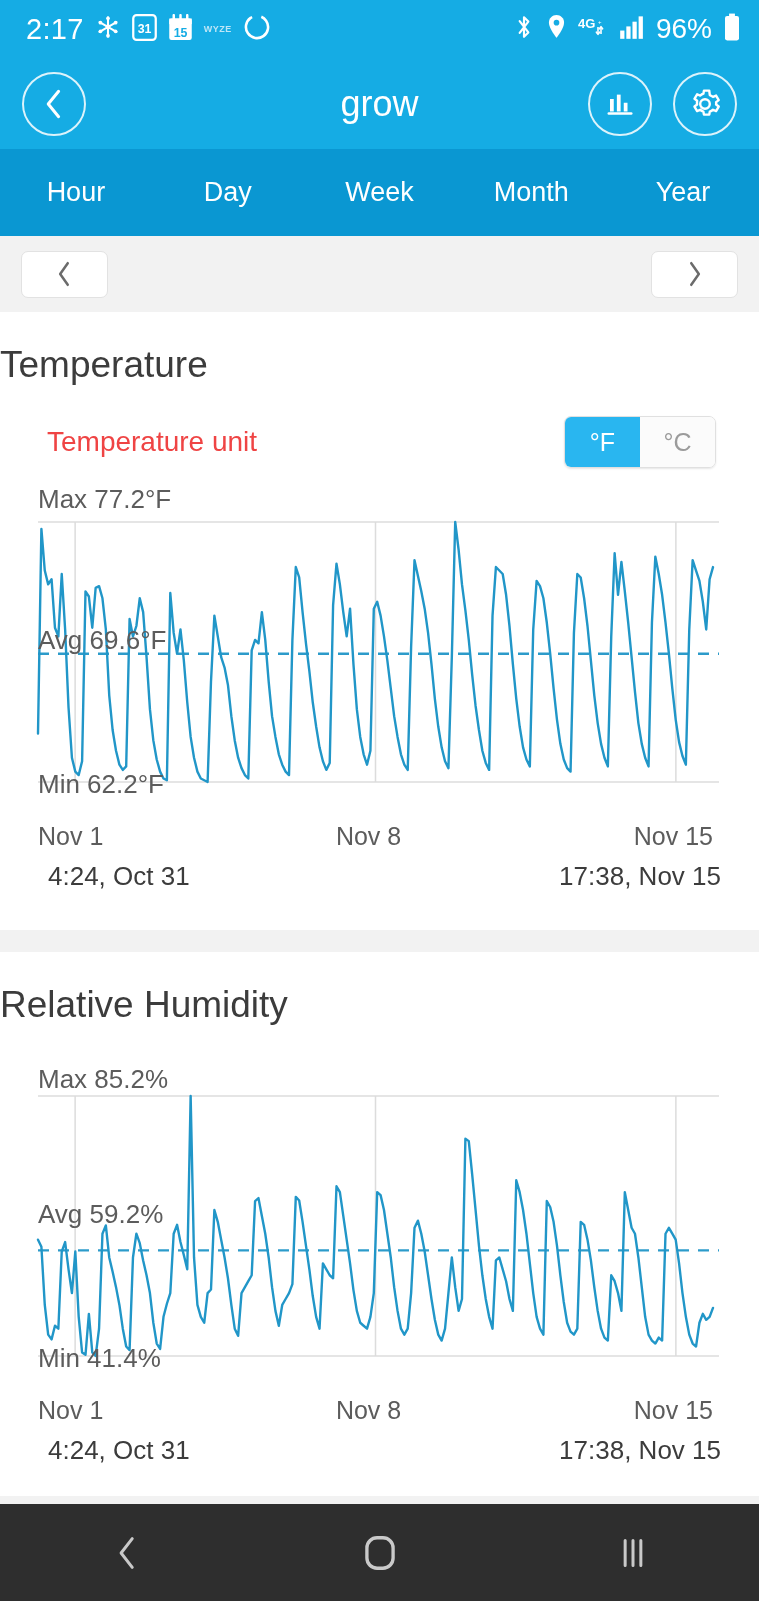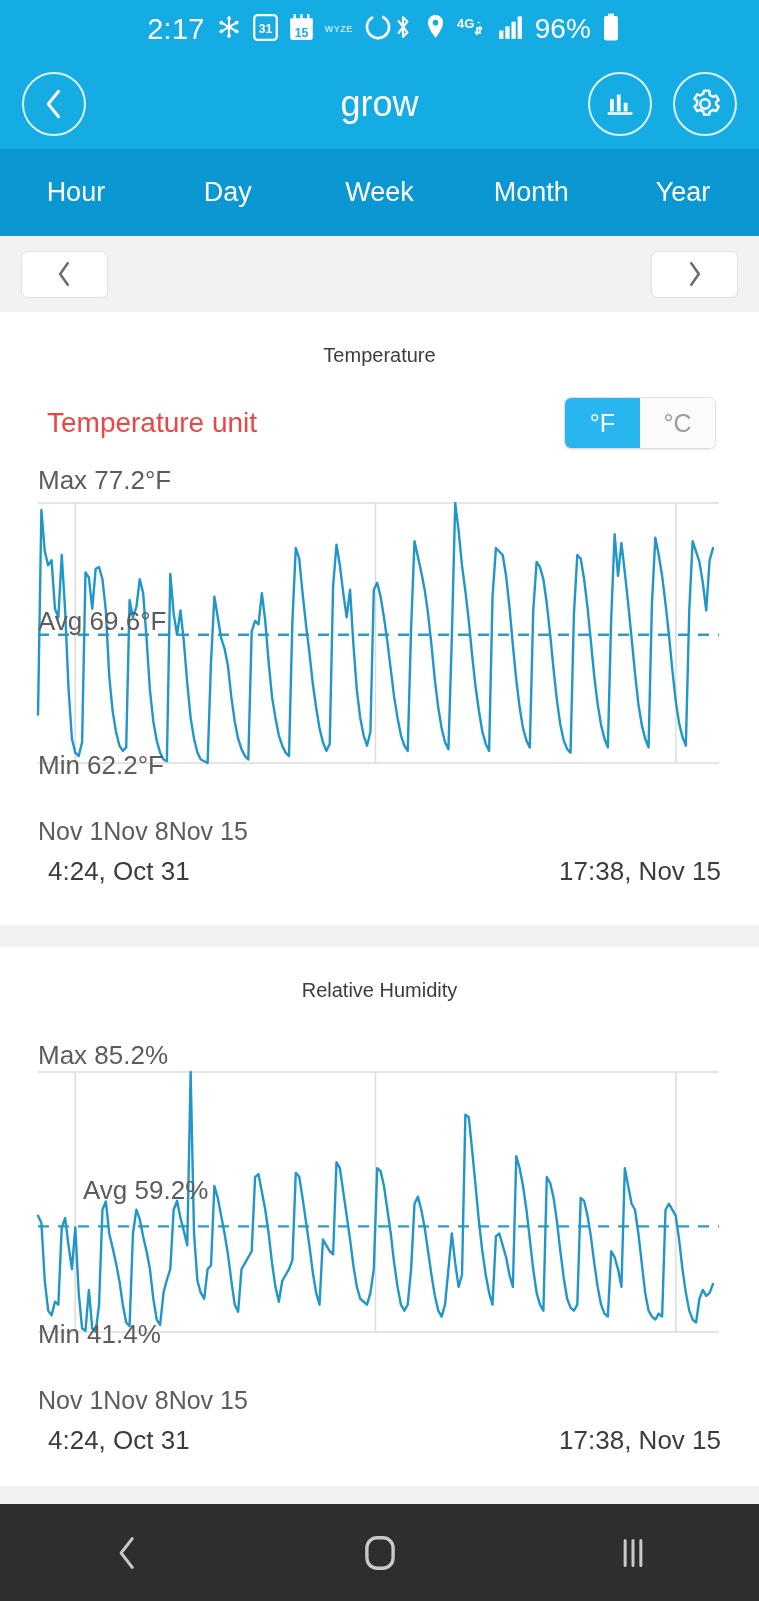--- a/index.html
+++ b/index.html
@@ -23,21 +23,21 @@
     flex-direction: column;
     background: #f2f2f2;
   }
 
   
   .status-bar {
     height: 58px;
     background: #15ace4;
     display: flex;
     align-items: center;
-    justify-content: center;
+    justify-content: space-between;
     padding: 0 18px 0 26px;
     box-sizing: border-box;
     flex: 0 0 auto;
   }
   .status-left, .status-right {
     display: flex;
     align-items: center;
     gap: 11px;
   }
   .status-time {
@@ -150,22 +150,22 @@
   }
   .card {
     background: #ffffff;
     width: 100%;
     box-sizing: border-box;
   }
   .card.temp-card { padding-bottom: 8px; }
   .gap { height: 22px; background: #f2f2f2; flex: 0 0 auto; }
 
   .card-title {
-    text-align: center;
-    font-size: 20px;
+    text-align: left;
+    font-size: 37px;
     color: #3c3c3c;
     padding-top: 32px;
     padding-bottom: 4px;
   }
   .unit-row {
     display: flex;
     align-items: center;
     justify-content: space-between;
     padding: 26px 43px 14px 47px;
     box-sizing: border-box;
@@ -206,23 +206,23 @@
   .chart-svg { display: block; }
   .stat-lbl {
     position: absolute;
     font-size: 26px;
     color: #5c5c5c;
     white-space: nowrap;
     pointer-events: none;
   }
   .axis-row {
     display: flex;
-    justify-content: flex-start;
+    justify-content: space-between;
     padding: 6px 0 0 0;
-    margin: 18px 0 0 38px;
+    margin: 4px 0 0 38px;
     width: 675px;
     box-sizing: border-box;
   }
   .axis-lbl {
     font-size: 25px;
     color: #5c5c5c;
   }
   .range-row {
     display: flex;
     justify-content: space-between;
@@ -429,21 +429,21 @@
         <svg class="chart-svg" id="hum-chart" width="759" height="330" viewBox="0 0 759 330">
             <line x1="38" y1="40" x2="719" y2="40" stroke="#dcdcdc" stroke-width="1.5"></line>
             <line x1="38" y1="300" x2="719" y2="300" stroke="#dcdcdc" stroke-width="1.5"></line>
             <line x1="75.125" y1="40" x2="75.125" y2="300" stroke="#dcdcdc" stroke-width="1.5"></line>
             <line x1="375.5" y1="40" x2="375.5" y2="300" stroke="#dcdcdc" stroke-width="1.5"></line>
             <line x1="675.875" y1="40" x2="675.875" y2="300" stroke="#dcdcdc" stroke-width="1.5"></line>
             <line x1="38" y1="194.33789954337897" x2="719" y2="194.33789954337897" stroke="#2196c8" stroke-width="2.4" stroke-dasharray="11 9" opacity="0.95"></line>
             <path d="M38.00 183.65 L41.39 190.78 L44.78 248.95 L48.18 278.63 L51.57 283.38 L54.96 269.73 L58.35 272.69 L61.74 195.53 L65.14 186.03 L68.53 213.33 L71.92 237.08 L75.31 195.53 L78.70 260.82 L82.10 296.44 L85.49 298.81 L88.88 257.85 L92.27 296.44 L95.66 300.00 L99.06 272.69 L102.45 177.72 L105.84 169.41 L109.23 201.46 L112.62 215.71 L116.02 231.14 L119.41 248.95 L122.80 272.69 L126.19 290.50 L129.58 294.06 L132.97 201.46 L136.37 177.72 L139.76 187.21 L143.15 204.43 L146.54 219.27 L149.93 237.08 L153.33 266.76 L156.72 287.53 L160.11 292.88 L163.50 260.82 L166.89 247.76 L170.29 237.08 L173.68 177.72 L177.07 168.81 L180.46 186.03 L183.85 199.09 L187.25 213.33 L190.64 40.00 L194.03 201.46 L197.42 248.95 L200.81 260.82 L204.21 266.76 L207.60 237.08 L210.99 233.52 L214.38 153.97 L217.77 165.84 L221.17 183.65 L224.56 201.46 L227.95 222.24 L231.34 248.95 L234.73 272.69 L238.13 279.82 L241.52 237.08 L244.91 231.14 L248.30 225.21 L251.69 219.27 L255.09 145.07 L258.48 142.10 L261.87 159.91 L265.26 177.72 L268.65 201.46 L272.05 231.14 L275.44 254.89 L278.83 269.73 L282.22 248.95 L285.61 243.01 L289.01 237.08 L292.40 228.17 L295.79 140.91 L299.18 144.47 L302.57 165.84 L305.96 189.59 L309.36 213.33 L312.75 240.05 L316.14 260.82 L319.53 272.69 L322.92 207.40 L326.32 213.33 L329.71 219.27 L333.10 222.24 L336.49 130.23 L339.88 136.16 L343.28 159.91 L346.67 183.65 L350.06 207.40 L353.45 234.11 L356.84 254.89 L360.24 266.76 L363.63 269.73 L367.02 272.69 L370.41 260.82 L373.80 237.08 L377.20 136.16 L380.59 139.13 L383.98 153.97 L387.37 177.72 L390.76 201.46 L394.16 231.14 L397.55 254.89 L400.94 272.69 L404.33 278.63 L407.72 272.69 L411.12 237.08 L414.51 171.78 L417.90 164.66 L421.29 177.72 L424.68 195.53 L428.08 219.27 L431.47 243.01 L434.86 263.79 L438.25 278.63 L441.64 284.57 L445.04 272.69 L448.43 237.08 L451.82 201.46 L455.21 231.14 L458.60 254.89 L461.99 243.01 L465.39 82.74 L468.78 85.11 L472.17 118.36 L475.56 153.97 L478.95 189.59 L482.35 219.27 L485.74 243.01 L489.13 260.82 L492.52 272.69 L495.91 204.43 L499.31 201.46 L502.70 213.33 L506.09 225.21 L509.48 243.01 L512.87 254.89 L516.27 124.29 L519.66 136.16 L523.05 153.97 L526.44 177.72 L529.83 207.40 L533.23 237.08 L536.62 260.82 L540.01 272.69 L543.40 278.63 L546.79 145.07 L550.19 151.00 L553.58 165.84 L556.97 189.59 L560.36 219.27 L563.75 245.98 L567.15 266.76 L570.54 275.66 L573.93 278.63 L577.32 272.69 L580.71 165.84 L584.11 168.81 L587.50 183.65 L590.89 204.43 L594.28 231.14 L597.67 254.89 L601.07 272.69 L604.46 281.60 L607.85 284.57 L611.24 219.27 L614.63 225.21 L618.03 237.08 L621.42 254.89 L624.81 136.16 L628.20 153.97 L631.59 171.78 L634.98 177.72 L638.38 201.46 L641.77 231.14 L645.16 260.82 L648.55 278.63 L651.94 284.57 L655.34 287.53 L658.73 281.60 L662.12 284.57 L665.51 177.72 L668.90 171.78 L672.30 177.72 L675.69 183.65 L679.08 207.40 L682.47 237.08 L685.86 260.82 L689.26 278.63 L692.65 287.53 L696.04 290.50 L699.43 266.76 L702.82 257.85 L706.22 263.79 L709.61 260.82 L713.00 251.92" fill="none" stroke="#2196c8" stroke-width="2.4" stroke-linejoin="round" stroke-linecap="round"></path>
           </svg>
         <div class="stat-lbl" style="left:38px; top:8px;">Max 85.2%</div>
-        <div class="stat-lbl" style="left:38px; top:143px;margin-left:45px;">Avg 59.2%</div>
+        <div class="stat-lbl" style="left:38px; top:143px;">Avg 59.2%</div>
         <div class="stat-lbl" style="left:38px; top:287px;">Min 41.4%</div>
       </div>
 
       <div class="axis-row">
         <span class="axis-lbl">Nov 1</span>
         <span class="axis-lbl">Nov 8</span>
         <span class="axis-lbl">Nov 15</span>
       </div>
 
       <div class="range-row">

